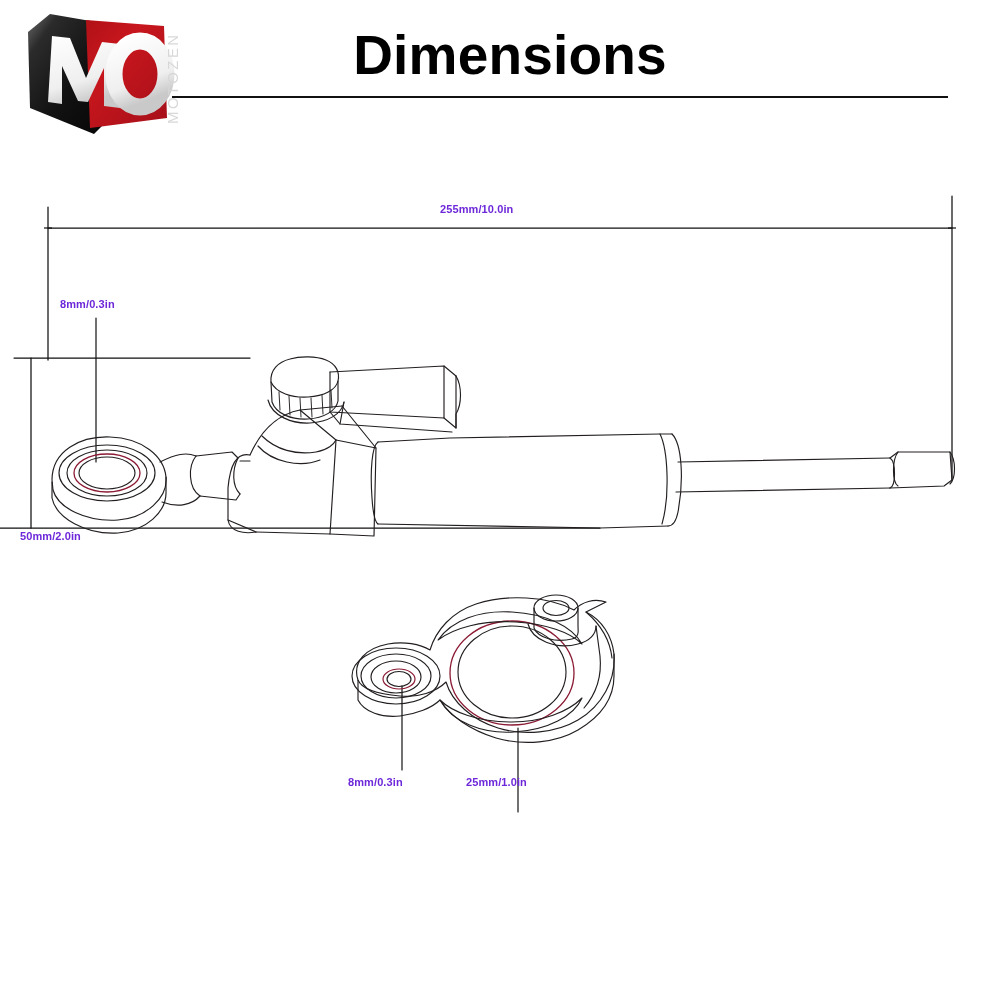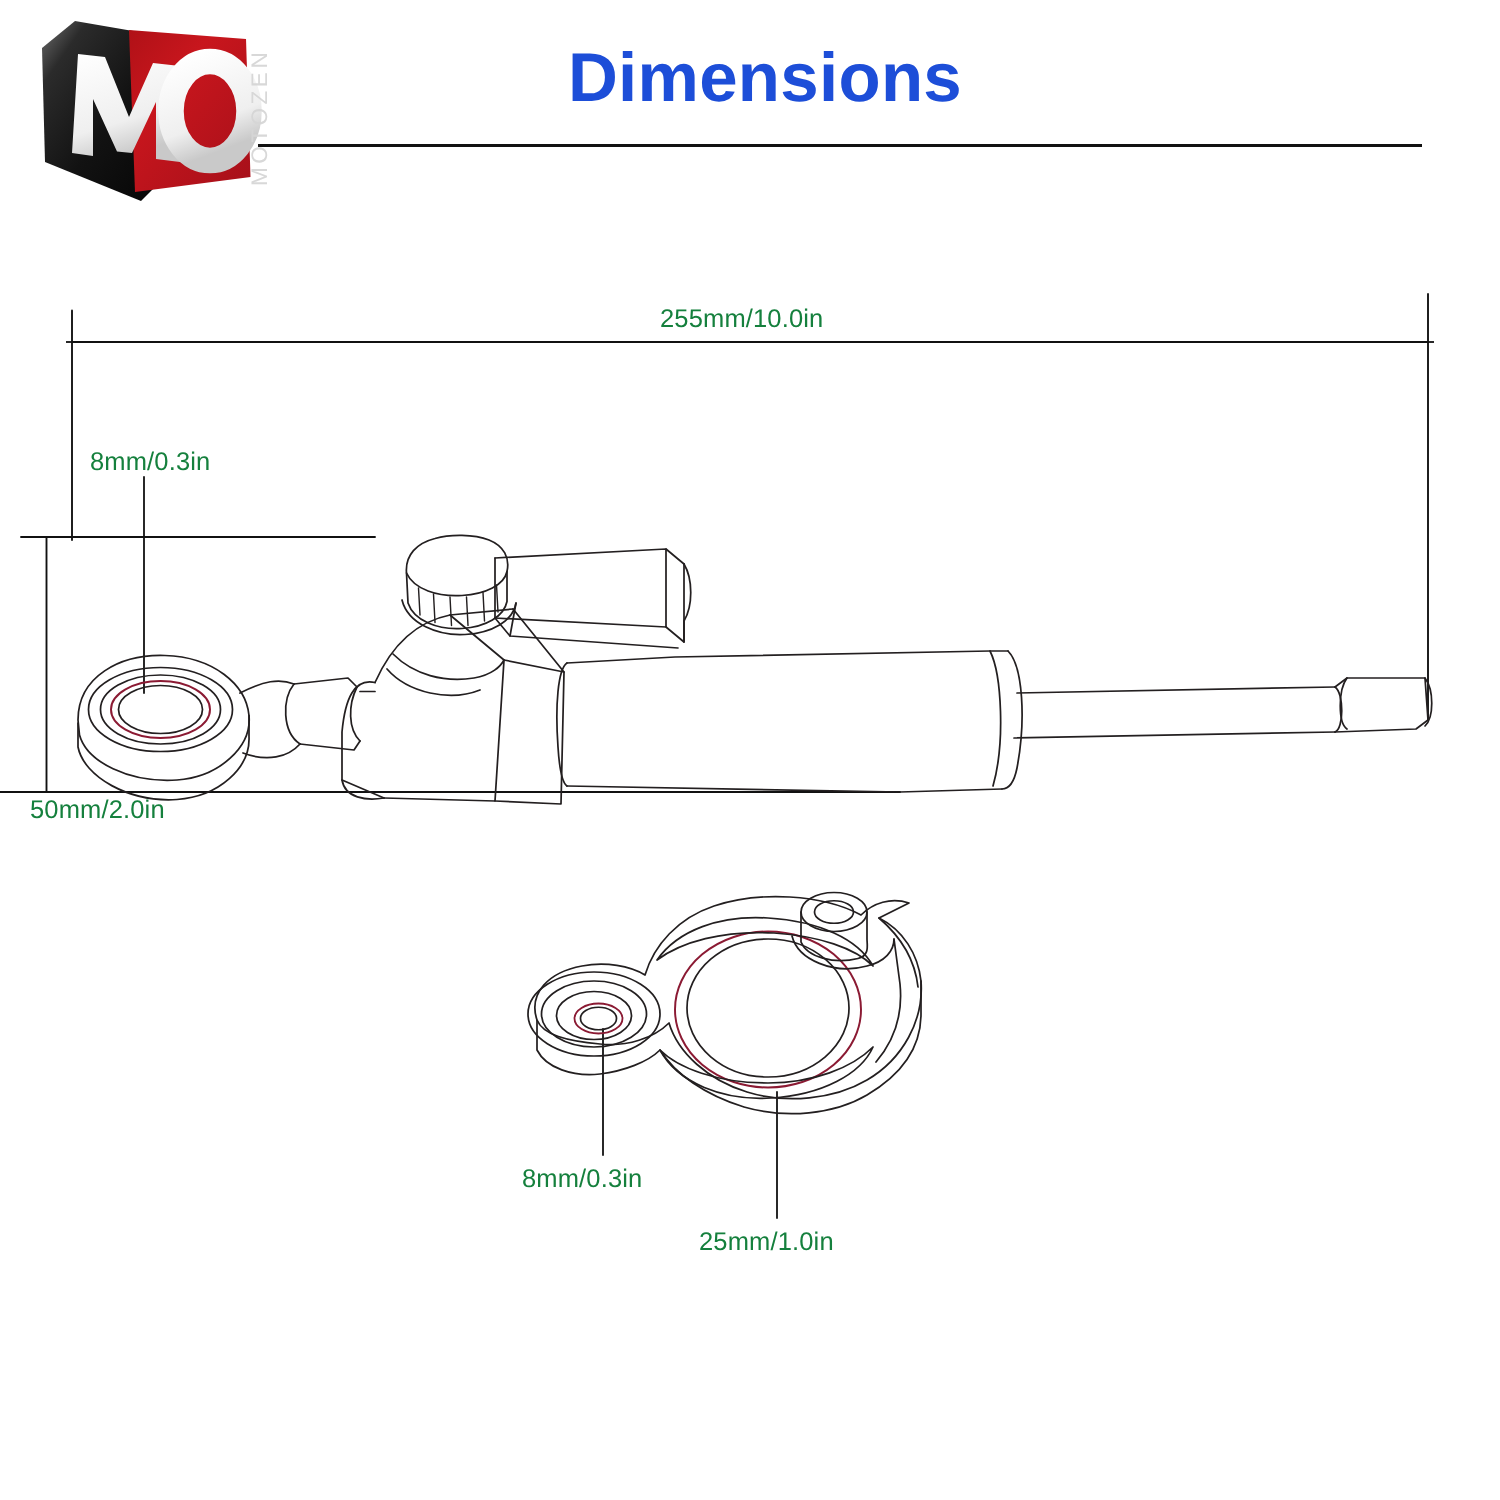--- a/index.html
+++ b/index.html
@@ -29,53 +29,54 @@
   #logo {
     position: absolute;
     left: 12px; top: 6px;
     width: 180px; height: 135px;
   }
   #page-title {
     position: absolute;
     left: 300px; top: 28px;
     width: 420px;
     text-align: center;
-    font-size: 46px;
+    font-size: 55px;
     font-weight: 600;
-    color: #1d4ed8;
+    color: #000000;
     letter-spacing: 0.2px;
     line-height: 1;
     font-family: "Liberation Sans", sans-serif;
   }
   #title-rule {
     position: absolute;
     left: 172px; top: 96px;
     width: 776px; height: 0;
     border-top: 2px solid #111111;
   }
 
   
   #drawing {
     position: absolute;
     left: 0; top: 0;
     width: 1000px; height: 1000px;
   }
   .dim-label {
     position: absolute;
     font-family: "Liberation Sans", sans-serif;
-    font-size: 17px;
-    color: #15803d;
+    font-size: 11px;
+    color: #6d28d9;
     white-space: nowrap;
     letter-spacing: 0.1px;
+    font-weight: bold;
   }
   #lbl-length  { left: 440px; top: 203px; }
   #lbl-top-8   { left: 60px;  top: 298px; }
   #lbl-height  { left: 20px;   top: 530px; }
   #lbl-btm-8   { left: 348px; top: 776px; }
-  #lbl-btm-25  { left: 466px; top: 818px; }
+  #lbl-btm-25  { left: 466px; top: 776px; }
 </style>
 </head>
 <body>
 
 <div id="page">
 
   <div id="header">
 
     <div id="logo">
       <svg width="180" height="135" viewBox="0 0 180 135" xmlns="http://www.w3.org/2000/svg">

